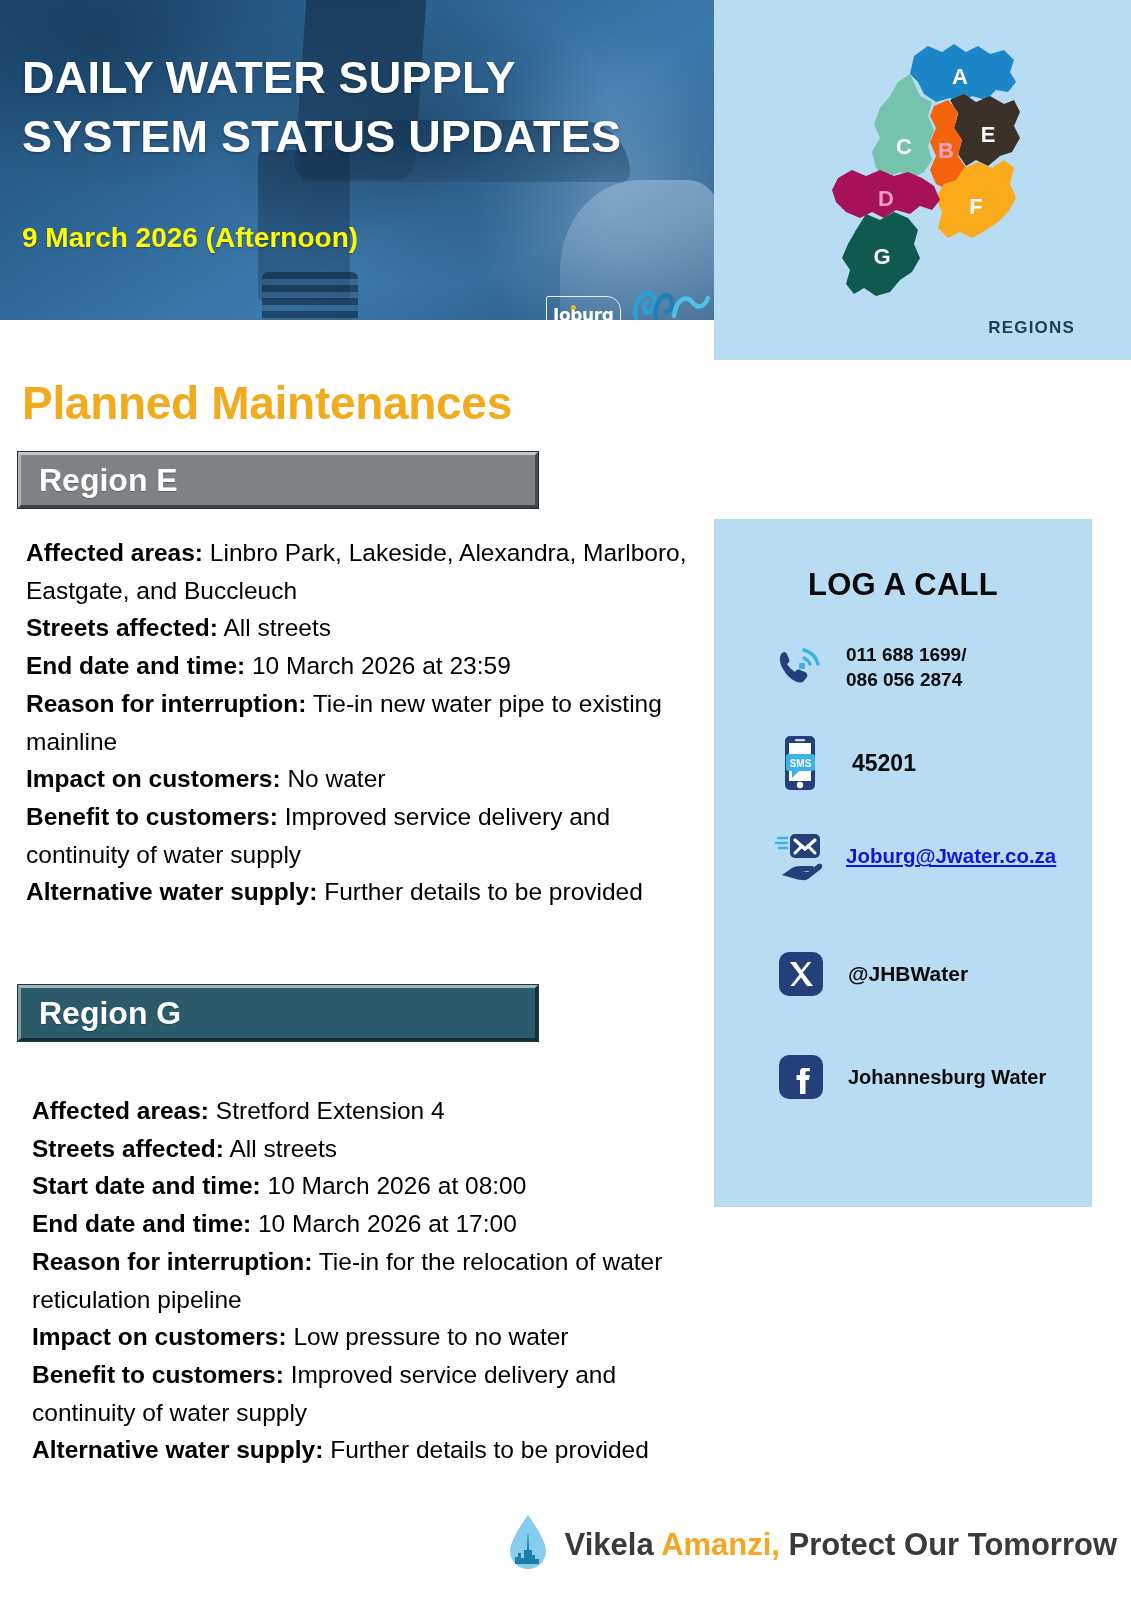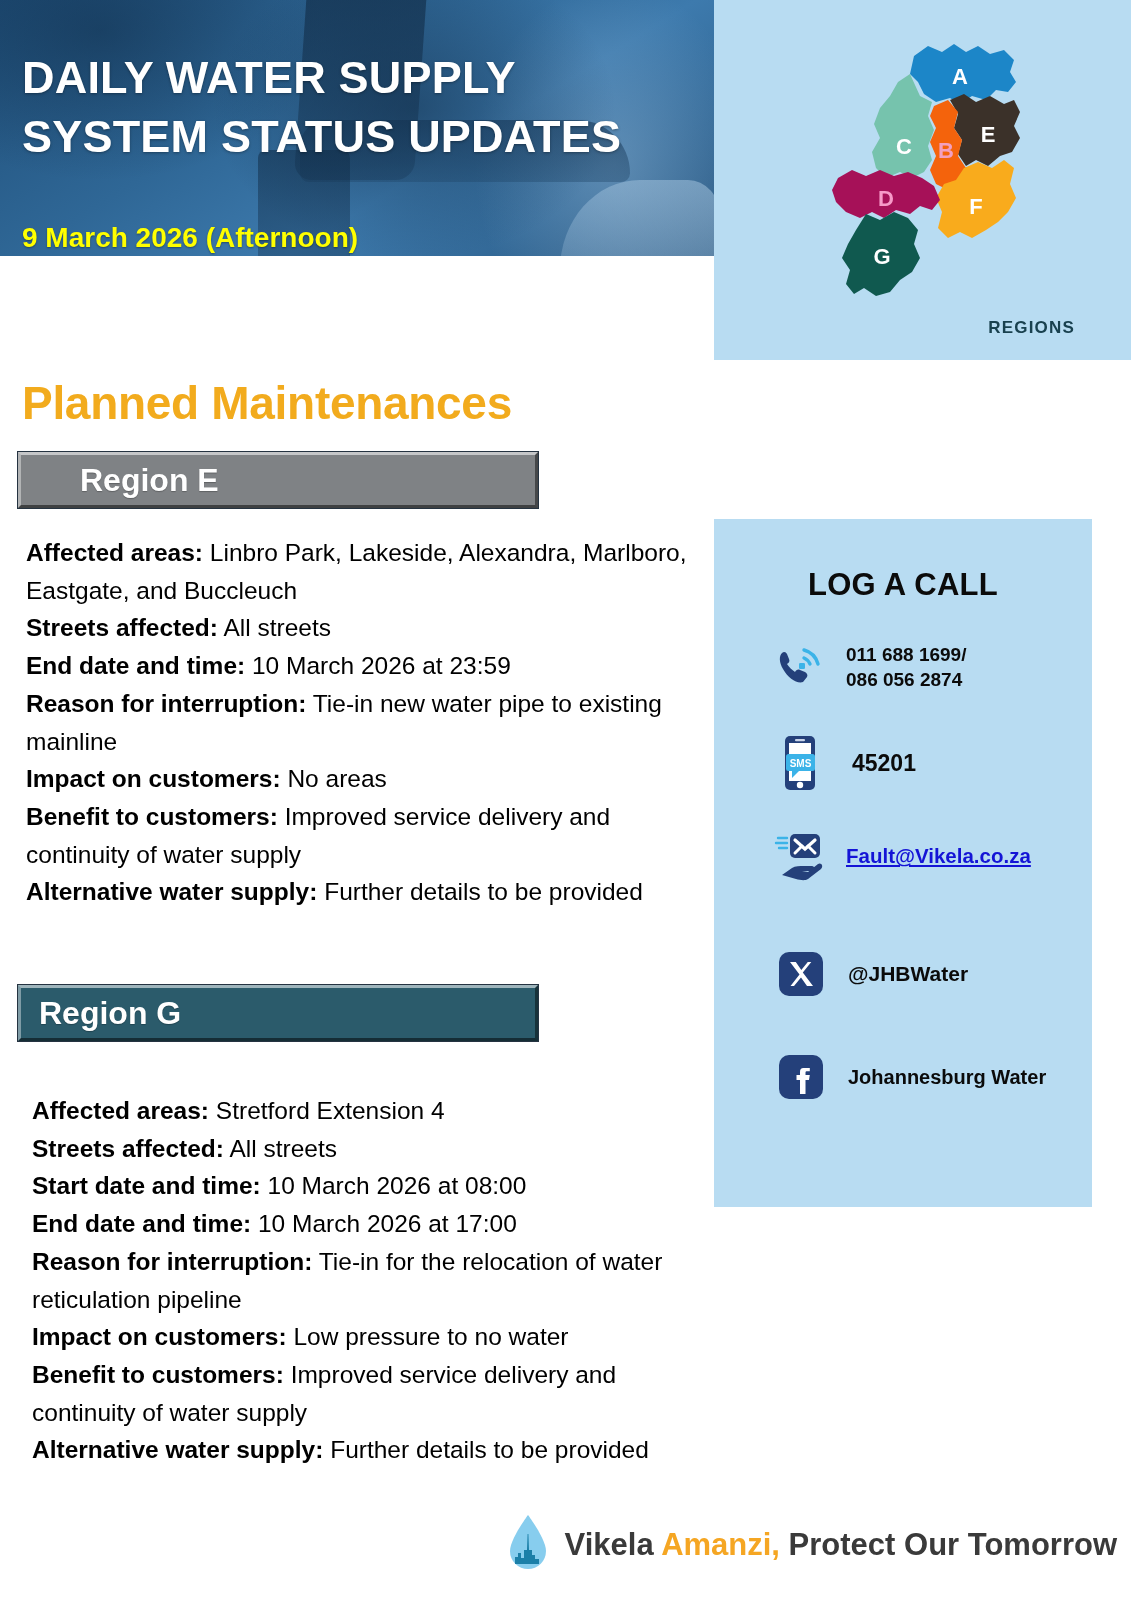--- a/index.html
+++ b/index.html
@@ -18,21 +18,21 @@
 
   
   .header-wrap {
     position: absolute;
     left: 0; top: 0;
     width: 1131px; height: 360px;
   }
   .header-photo {
     position: absolute;
     left: 0; top: 0;
-    width: 714px; height: 256px;
+    width: 714px; height: 320px;
     overflow: hidden;
     background: #2b5c86;
   }
   .photo-bg {
     position: absolute;
     inset: 0;
     background:
       radial-gradient(ellipse 280px 210px at 58% 42%, rgba(18,46,74,0.55) 0%, rgba(18,46,74,0.0) 72%),
       radial-gradient(ellipse 200px 260px at 86% 64%, rgba(150,185,215,0.42) 0%, rgba(150,185,215,0) 70%),
       radial-gradient(ellipse 300px 200px at 14% 12%, rgba(12,38,64,0.45) 0%, rgba(12,38,64,0) 75%),
@@ -201,21 +201,20 @@
   .region-bar-label {
     color: #ffffff;
     font-size: 32px;
     font-weight: bold;
     padding-left: 18px;
     text-shadow: 0 1px 1px rgba(0,0,0,0.25);
   }
   #region-bar-e {
     left: 18px; top: 452px; width: 520px;
     background: #7f8285;
-    padding-left: 41px;
   }
   #region-bar-g {
     left: 18px; top: 985px; width: 520px;
     background: #2b5b6b;
   }
 
   
   .detail-block {
     position: absolute;
     font-size: 24.5px;
@@ -370,21 +369,21 @@
   <p class="detail-line">
     <b>Streets affected:</b><span> All streets</span>
   </p>
   <p class="detail-line">
     <b>End date and time:</b><span> 10 March 2026 at 23:59</span>
   </p>
   <p class="detail-line">
     <b>Reason for interruption:</b><span> Tie-in new water pipe to existing mainline</span>
   </p>
   <p class="detail-line">
-    <b>Impact on customers:</b><span> No areas</span>
+    <b>Impact on customers:</b><span> No water</span>
   </p>
   <p class="detail-line">
     <b>Benefit to customers:</b><span> Improved service delivery and continuity of water supply</span>
   </p>
   <p class="detail-line">
     <b>Alternative water supply:</b><span> Further details to be provided</span>
   </p>
 </div>
 
 <div class="region-bar" id="region-bar-g">
@@ -454,21 +453,21 @@
   <div class="contact-row" id="row-email">
     <span class="contact-icon">
       <svg width="52" height="50" viewBox="0 0 52 50">
         <rect x="16" y="3" width="30" height="24" rx="5" fill="#24407a"></rect>
         <path d="M21 9 L31 18 L41 9" stroke="#ffffff" stroke-width="3.2" fill="none" stroke-linecap="round"></path>
         <path d="M21 22 L28 15 M41 22 L34 15" stroke="#ffffff" stroke-width="3" stroke-linecap="round"></path>
         <path d="M4 7 H13 M2 12 H13 M5 17 H13" stroke="#3bb3e8" stroke-width="2.4" stroke-linecap="round"></path>
         <path d="M8 44 L18 37 C21 35, 26 35, 30 35 L38 35 C41 35, 41 40, 38 40 L28 40 L34 41 L44 33 C47 31, 50 35, 47 38 L34 48 C31 50, 26 49, 22 48 Z" fill="#24407a"></path>
       </svg>
     </span>
-    <span class="contact-text link">Fault@Vikela.co.za</span>
+    <span class="contact-text link">Joburg@Jwater.co.za</span>
   </div>
 
   <div class="contact-row" id="row-x">
     <span class="contact-icon">
       <svg width="50" height="50" viewBox="0 0 50 50">
         <rect x="3" y="3" width="44" height="44" rx="10" fill="#24407a"></rect>
         <path d="M14 13 L23.5 25.5 L14.5 37 L18 37 L25 28.5 L31 37 L37 37 L26.8 23.6 L35.3 13 L31.8 13 L25.3 21 L19.8 13 Z" fill="#ffffff"></path>
       </svg>
     </span>
     <span class="contact-text" style="font-size:21px;">@JHBWater</span>

